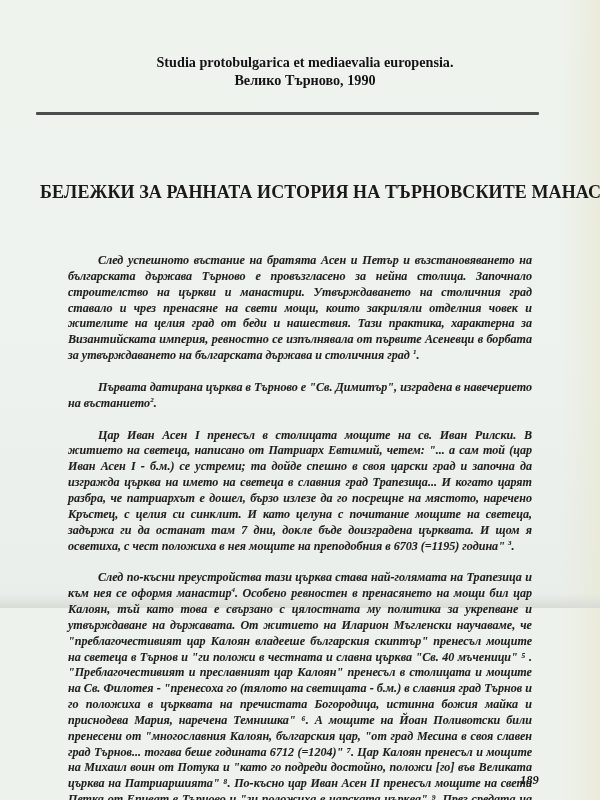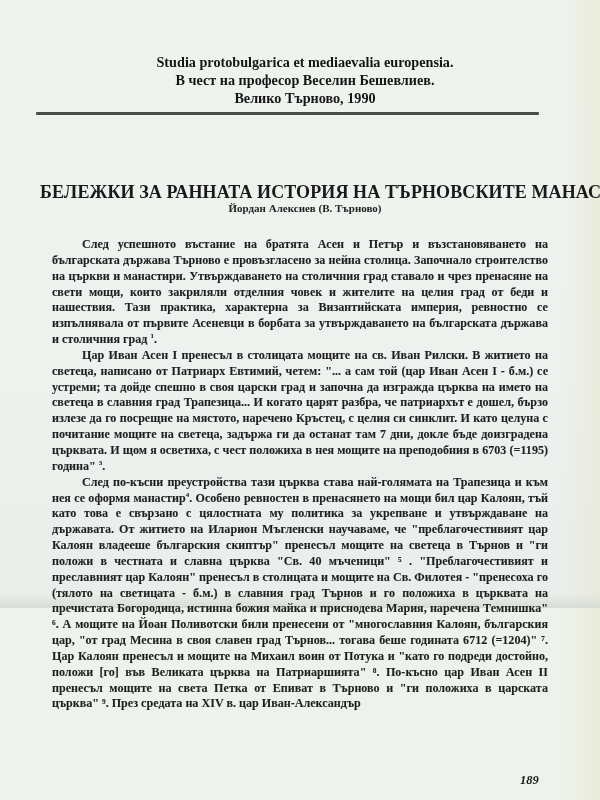--- a/index.html
+++ b/index.html
@@ -39,45 +39,44 @@
   .article-author {
     position: absolute; left: 60px; top: 202px; width: 490px;
     text-align: center; font-weight: bold; font-size: 11px; color: #222;
   }
   .body-text {
     position: absolute; left: 52px; top: 237px; width: 496px;
     font-size: 12.1px; line-height: 15.85px; text-align: justify;
     color: #1e1e1e; font-weight: bold;
     -webkit-text-stroke: 0.1px #333;
   }
-  .body-text p { margin: 0; text-indent: 30px; }
+  .body-text p { margin: 16px; text-indent: 30px; font-style: italic; }
   .body-text sup { font-size: 7px; line-height: 0; }
   .page-number {
     position: absolute; left: 520px; top: 773px;
     font-weight: bold; font-size: 12.5px; color: #1a1a1a; font-style: italic;
   }
 </style>
 </head>
 <body>
 
 <div class="page">
   <div class="scan-edge-right"></div>
   <div class="scan-edge-bottom"></div>
 
   <div class="journal-header">
     <div>Studia protobulgarica et mediaevalia europensia.</div>
-    <div>В чест на професор Веселин Бешевлиев.</div>
     <div>Велико Търново, 1990</div>
   </div>
 
   <div class="top-rule"></div>
 
   <div class="article-title">БЕЛЕЖКИ ЗА РАННАТА ИСТОРИЯ НА ТЪРНОВСКИТЕ МАНАСТИРИ</div>
-  <div class="article-author">Йордан Алексиев (В. Търново)</div>
 
   <div class="body-text">
     <p><span>След успешното въстание на братята Асен и Петър и възстановяването на българската държава Търново е провъзгласено за нейна столица. Започнало строителство на църкви и манастири. Утвърждаването на столичния град ставало и чрез пренасяне на свети мощи, които закриляли отделния човек и жителите на целия град от беди и нашествия. Тази практика, характерна за Византийската империя, ревностно се изпълнявала от първите Асеневци в борбата за утвърждаването на българската държава и столичния град</span> <sup>1</sup><span>.</span></p>
+    <p><span>Първата датирана църква в Търново е "Св. Димитър", изградена в навечерието на въстанието</span><sup>2</sup><span>.</span></p>
     <p><span>Цар Иван Асен I пренесъл в столицата мощите на св. Иван Рилски. В житието на светеца, написано от Патриарх Евтимий, четем: "... а сам той (цар Иван Асен I - б.м.) се устреми; та дойде спешно в своя царски град и започна да изгражда църква на името на светеца в славния град Трапезица... И когато царят разбра, че патриархът е дошел, бързо излезе да го посрещне на мястото, наречено Кръстец, с целия си синклит. И като целуна с почитание мощите на светеца, задържа ги да останат там 7 дни, докле бъде доизградена църквата. И щом я осветиха, с чест положиха в нея мощите на преподобния в 6703 (=1195) година"</span> <sup>3</sup><span>.</span></p>
     <p><span>След по-късни преустройства тази църква става най-голямата на Трапезица и към нея се оформя манастир</span><sup>4</sup><span>. Особено ревностен в пренасянето на мощи бил цар Калоян, тъй като това е свързано с цялостната му политика за укрепване и утвърждаване на държавата. От житието на Иларион Мъгленски научаваме, че "преблагочестивият цар Калоян владееше българския скиптър" пренесъл мощите на светеца в Търнов и "ги положи в честната и славна църква "Св. 40 мъченици" ⁵ . "Преблагочестивият и преславният цар Калоян" пренесъл в столицата и мощите на Св. Филотея - "пренесоха го (тялото на светицата - б.м.) в славния град Търнов и го положиха в църквата на пречистата Богородица, истинна божия майка и приснодева Мария, наречена Темнишка" ⁶. А мощите на Йоан Поливотски били пренесени от "многославния Калоян, българския цар, "от град Месина в своя славен град Търнов... тогава беше годината 6712 (=1204)" ⁷. Цар Калоян пренесъл и мощите на Михаил воин от Потука и "като го подреди достойно, положи [го] във Великата църква на Патриаршията" ⁸. По-късно цар Иван Асен II пренесъл мощите на света Петка от Епиват в Търново и "ги положиха в царската църква" ⁹. През средата на XIV в. цар Иван-Александър</span></p>
   </div>
 
   <div class="page-number">189</div>
 </div>
 
 </body></html>

